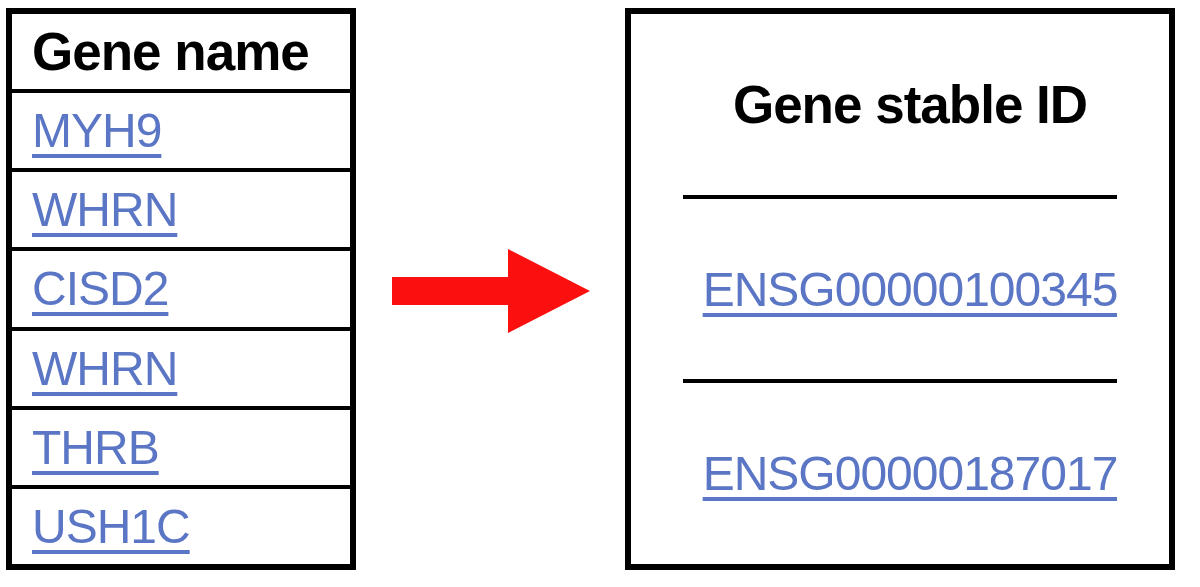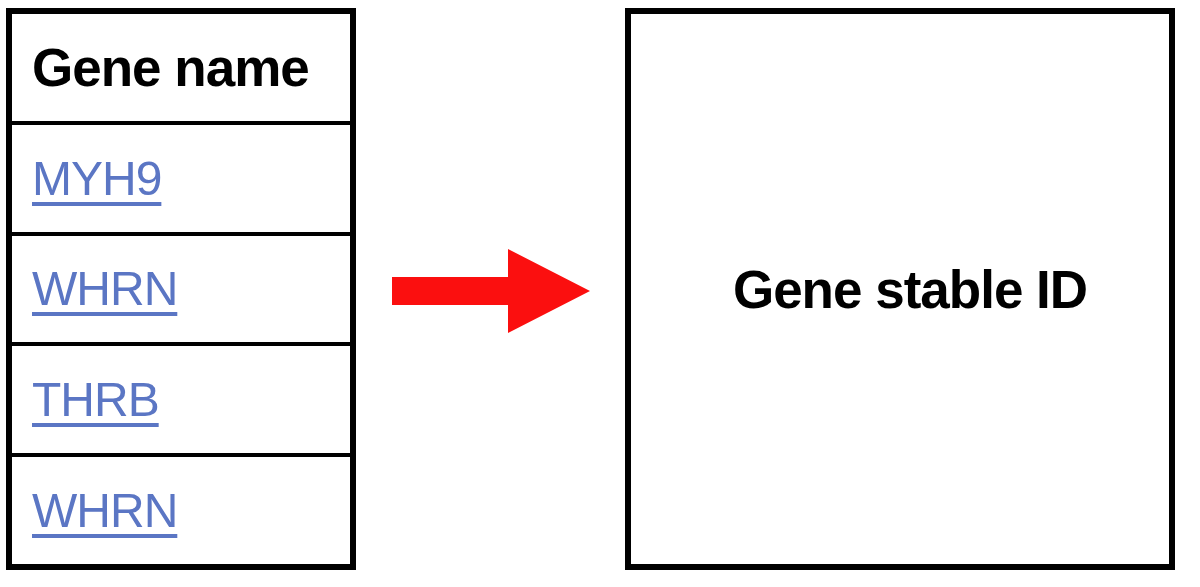--- a/index.html
+++ b/index.html
@@ -74,32 +74,44 @@
     <div class="row">
       <span class="hdr">Gene name</span>
     </div>
     <div class="row">
       <a class="lnk">MYH9</a>
     </div>
     <div class="row">
       <a class="lnk">WHRN</a>
     </div>
     <div class="row">
+      <a class="lnk">CISD2</a>
+    </div>
+    <div class="row">
+      <a class="lnk">WHRN</a>
+    </div>
+    <div class="row">
       <a class="lnk">THRB</a>
     </div>
     <div class="row">
-      <a class="lnk">WHRN</a>
+      <a class="lnk">USH1C</a>
     </div>
   </div>
 
   <div class="arrow-wrap">
     <svg width="198" height="100" viewBox="0 0 198 100" xmlns="http://www.w3.org/2000/svg" aria-hidden="true">
       <polygon points="0,36 116,36 116,8 198,50 116,92 116,64 0,64" fill="#fb0f0f"></polygon>
     </svg>
   </div>
 
   <div class="tbl tbl-right">
     <div class="row">
       <span class="hdr">Gene stable ID</span>
     </div>
+    <div class="row">
+      <a class="lnk">ENSG00000100345</a>
+    </div>
+    <div class="row">
+      <a class="lnk">ENSG00000187017</a>
+    </div>
   </div>
 
 </div>
 
 </body></html>

